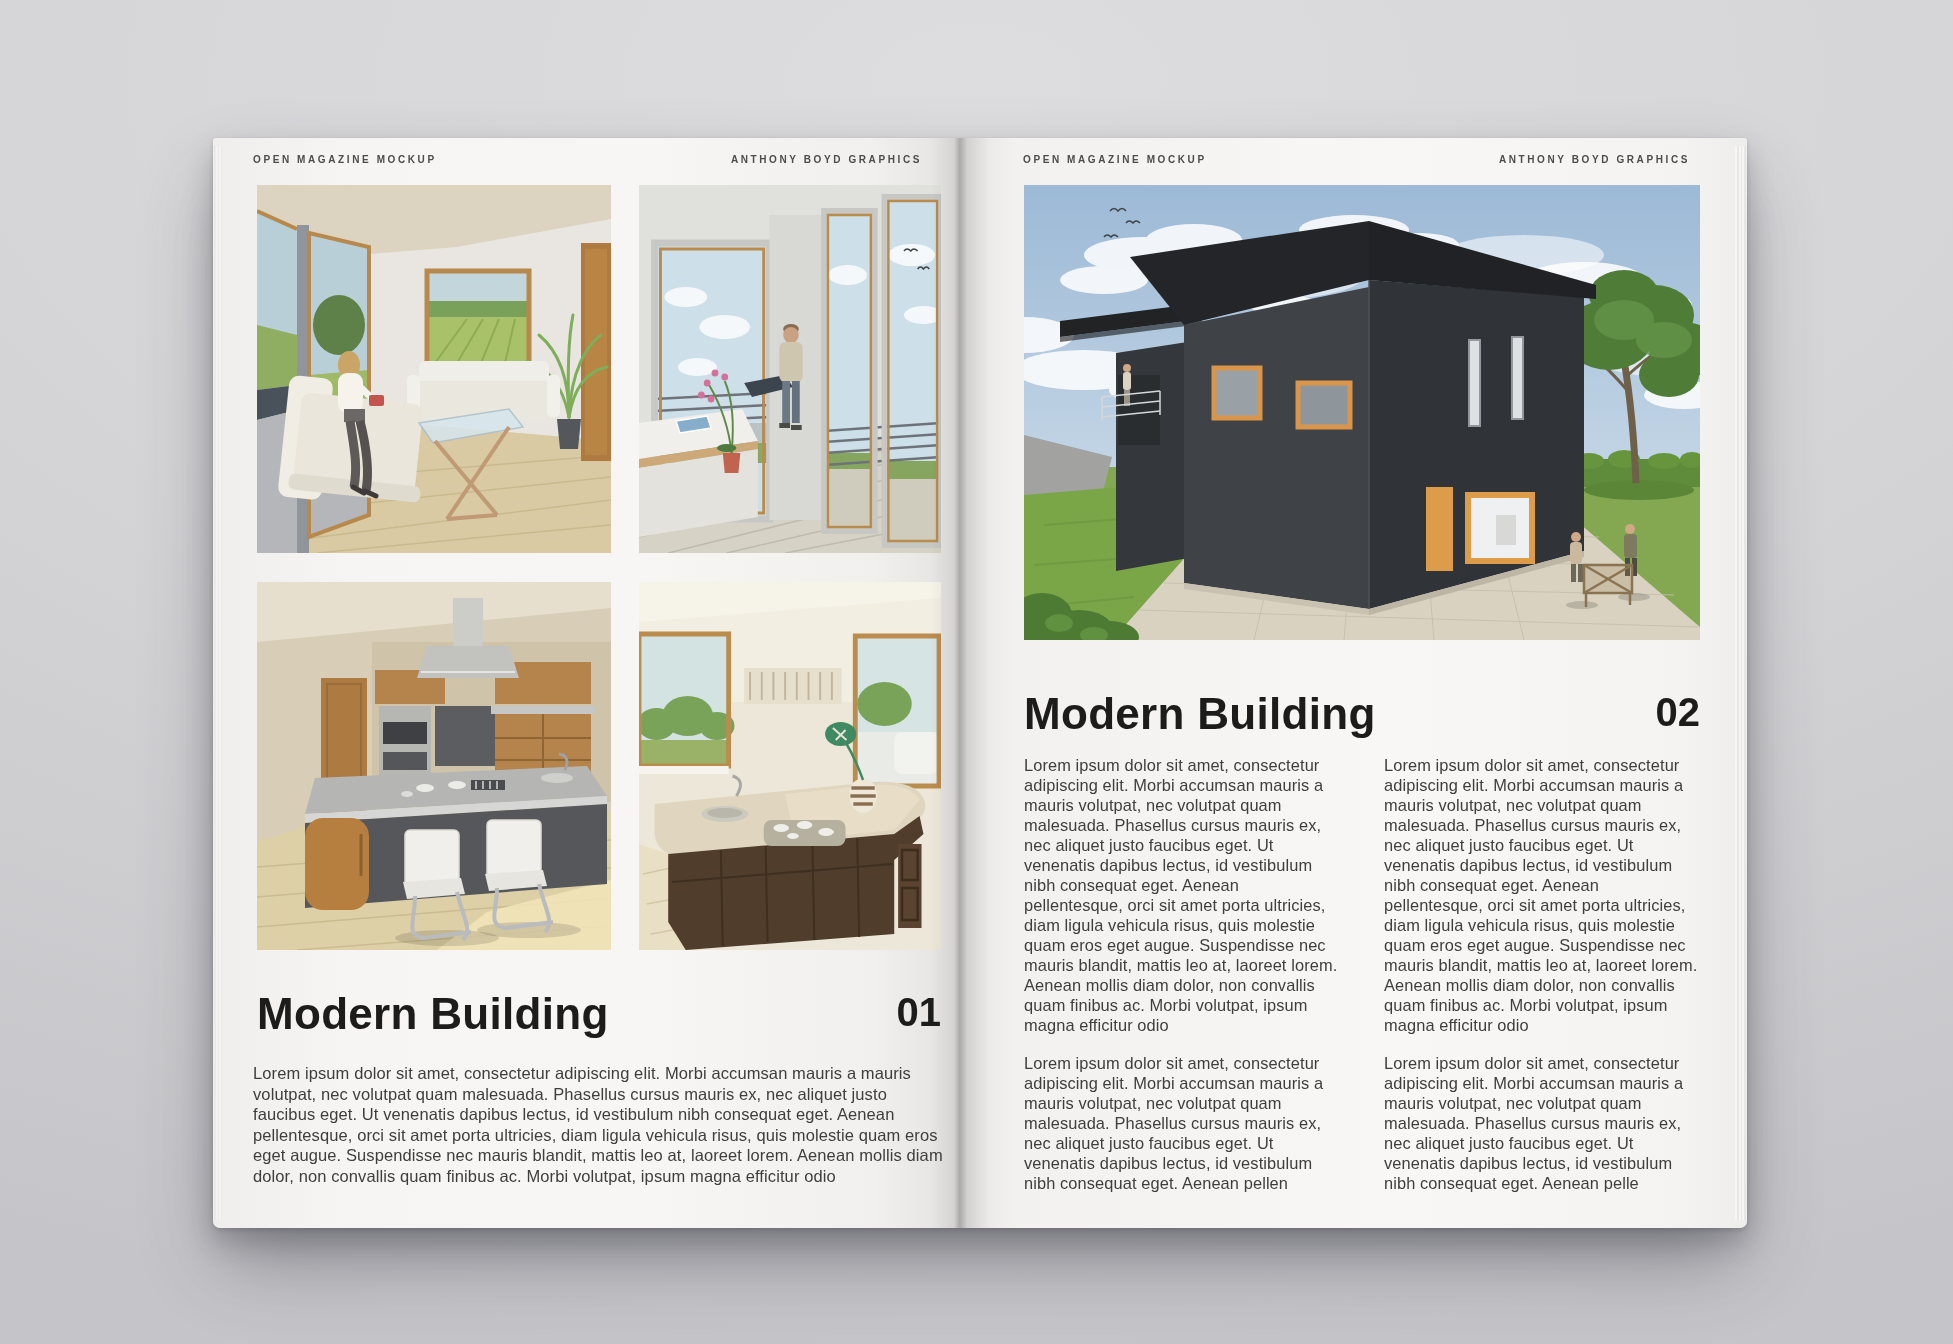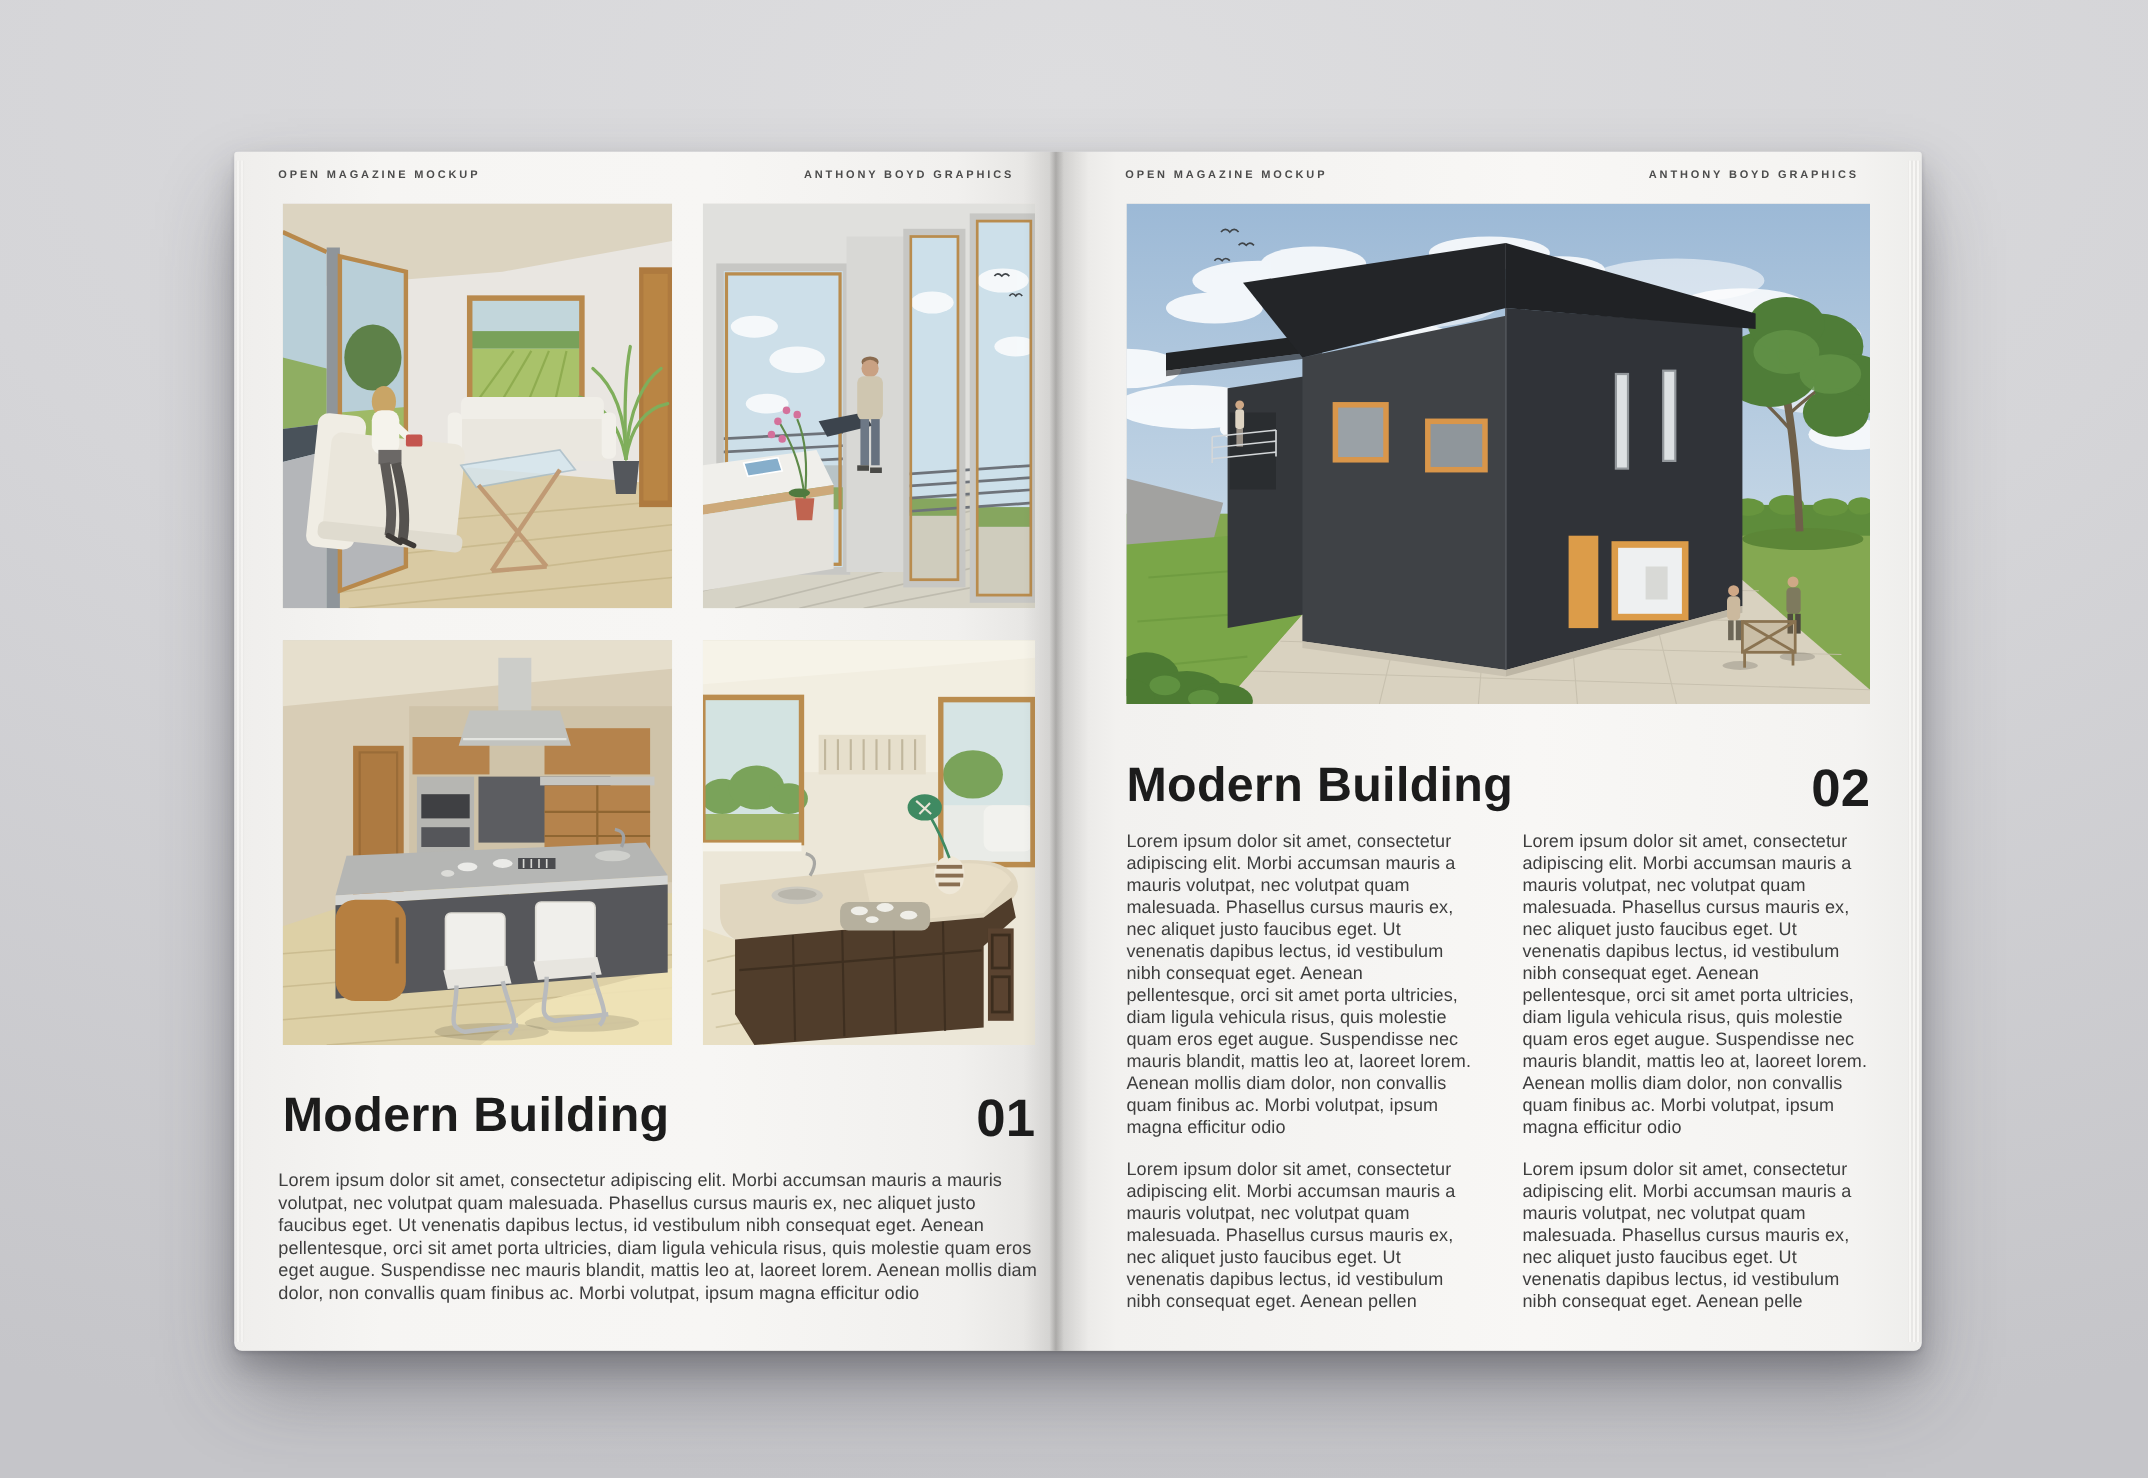--- a/index.html
+++ b/index.html
@@ -59,21 +59,21 @@
 
   .heading-row{
     position:absolute; display:flex; justify-content:space-between; align-items:flex-start;
   }
   .page-left  .heading-row{ top:852px; left:44px; width:684px; }
   .page-right .heading-row{ top:552px; left:64px; width:676px; }
   .heading-row h1{
     font-size:44px; font-weight:700; letter-spacing:.3px; color:#1c1c1c; line-height:1.1;
   }
   .heading-row .page-num{
-    font-size:48px; font-weight:700; color:#1c1c1c;
+    font-size:40px; font-weight:700; color:#1c1c1c;
   }
 
   .body-copy{
     position:absolute; top:925px; left:40px; width:700px;
     font-size:16.5px; line-height:20.6px; color:#3e3e3e; letter-spacing:.1px;
   }
 
   .columns{
     position:absolute; top:617px; left:64px; width:676px;
     display:grid; grid-template-columns:316px 316px; column-gap:44px;

